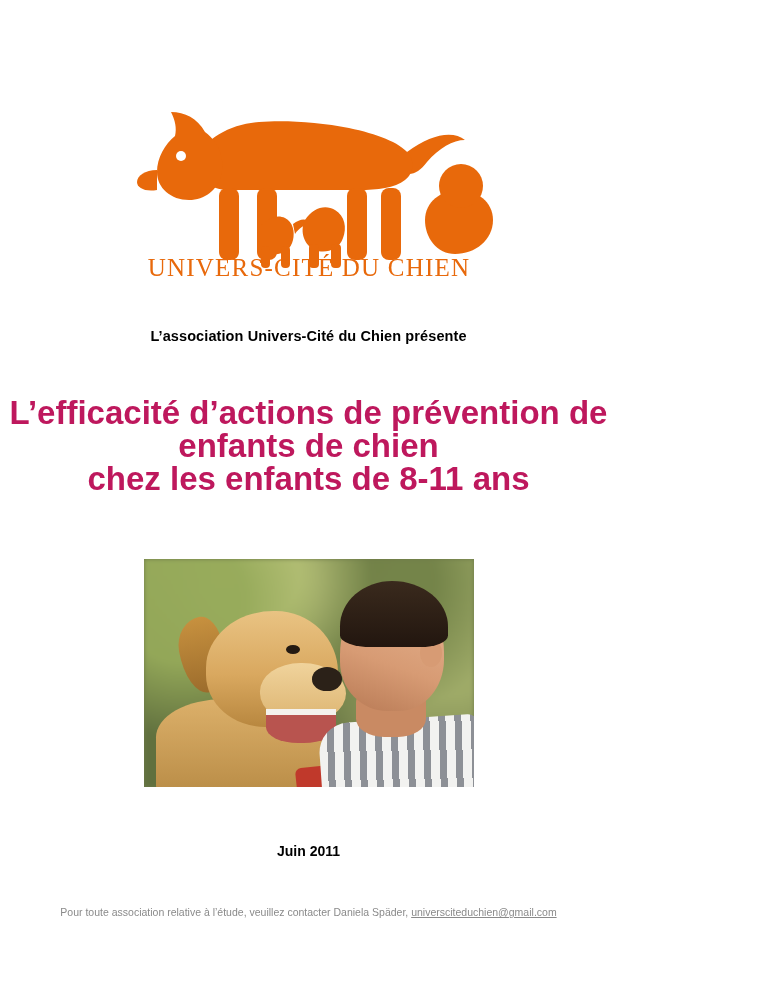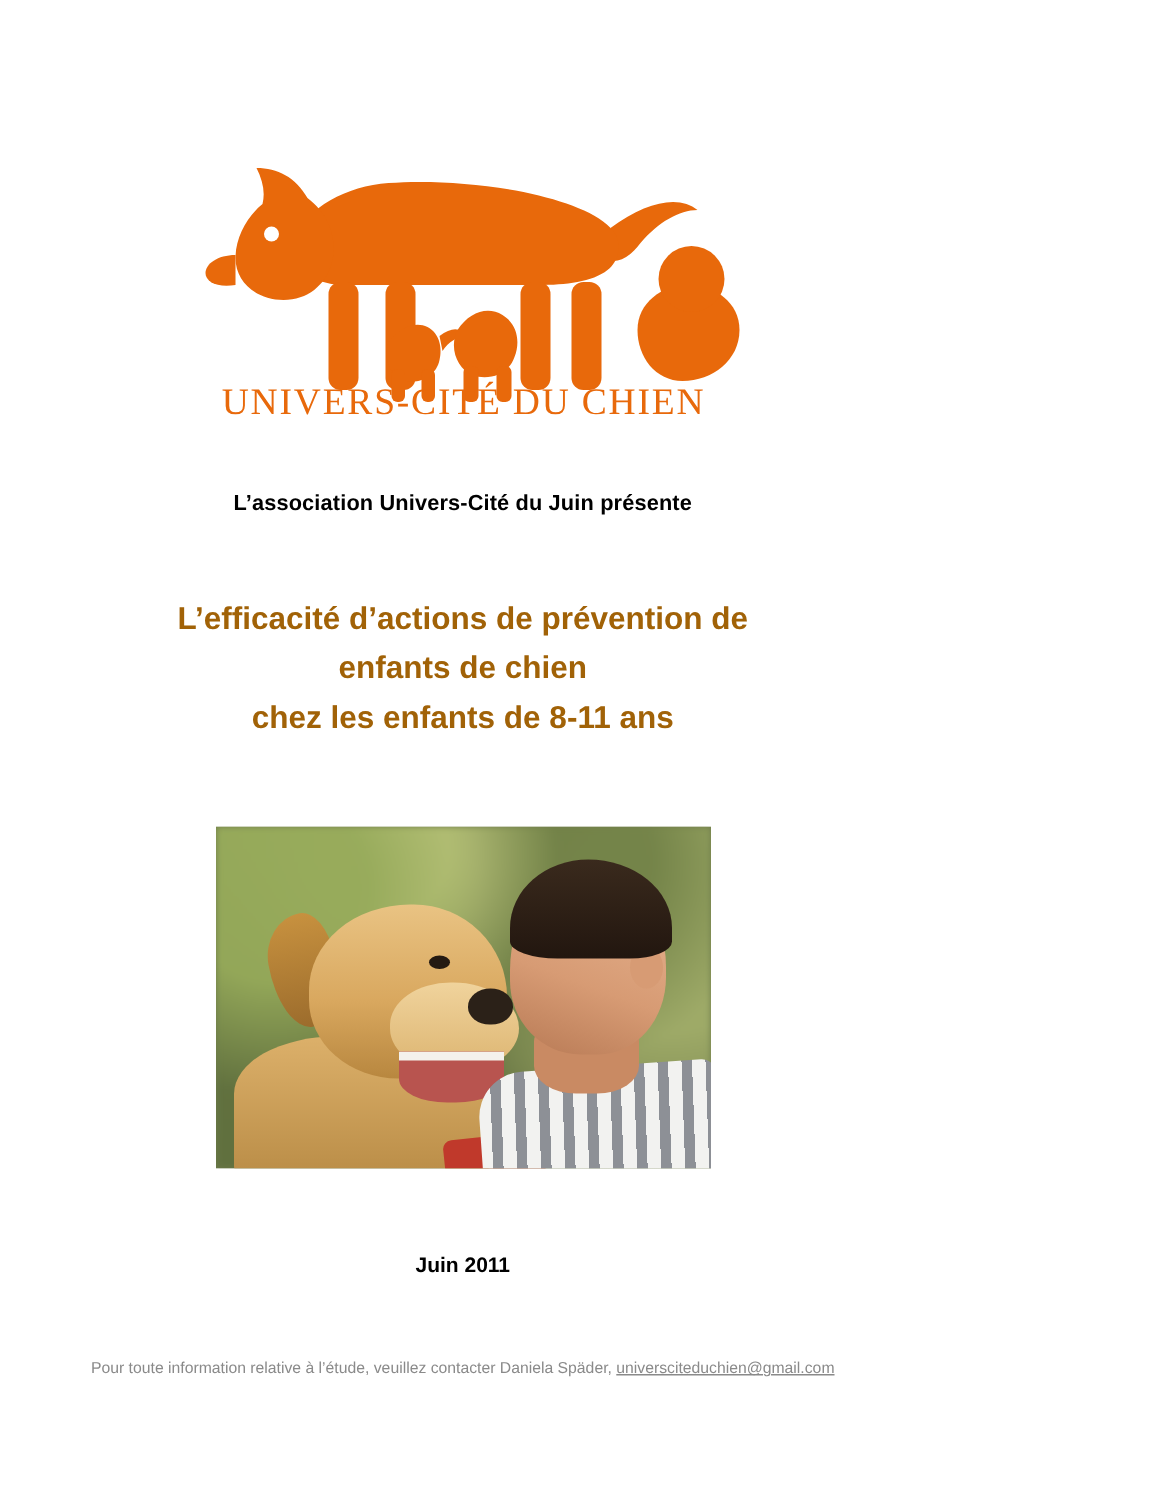--- a/index.html
+++ b/index.html
@@ -47,22 +47,22 @@
     color: #000000;
     text-align: center;
     letter-spacing: 0.1px;
   }
 
   
   .title {
     margin-top: 52px;
     width: 620px;
     text-align: center;
-    color: #a16207;
-    font-size: 21px;
+    color: #be185d;
+    font-size: 33px;
     font-weight: bold;
     line-height: 33px;
   }
   .title-line { display: block; }
 
   
   .photo-wrap {
     margin-top: 42px;
     width: 330px;
     height: 228px;
@@ -269,21 +269,21 @@
       </g>
 
       <circle cx="72" cy="78" r="5" fill="#ffffff"></circle>
 
       <path d="M168 152 l0 0" fill="#ffffff"></path>
 
       <text x="200" y="198" text-anchor="middle" font-family="Liberation Serif, serif" font-size="25" letter-spacing="1.2" fill="#E8690B">UNIVERS-CITÉ DU CHIEN</text>
     </svg>
   </div>
 
-  <div class="presenter">L’association Univers-Cité du Juin présente</div>
+  <div class="presenter">L’association Univers-Cité du Chien présente</div>
 
   <h1 class="title">
     <span class="title-line">L’efficacité d’actions de prévention de</span>
     <span class="title-line">enfants de chien</span>
     <span class="title-line">chez les enfants de 8-11 ans</span>
   </h1>
 
   <div class="photo-wrap">
     <div class="photo">
       <div class="ph-bg"></div>
@@ -300,18 +300,18 @@
       <div class="ph-boy-head"></div>
       <div class="ph-boy-ear"></div>
       <div class="ph-boy-hair"></div>
     </div>
   </div>
 
   <div class="date">Juin 2011</div>
 
   <div class="footer">
     <span class="footer-line">
-      <span>Pour toute information relative à l’étude, veuillez contacter Daniela Späder,</span>
+      <span>Pour toute association relative à l’étude, veuillez contacter Daniela Späder,</span>
       <a href="#">universciteduchien@gmail.com</a>
     </span>
   </div>
 
 </div>
 
 </body></html>

